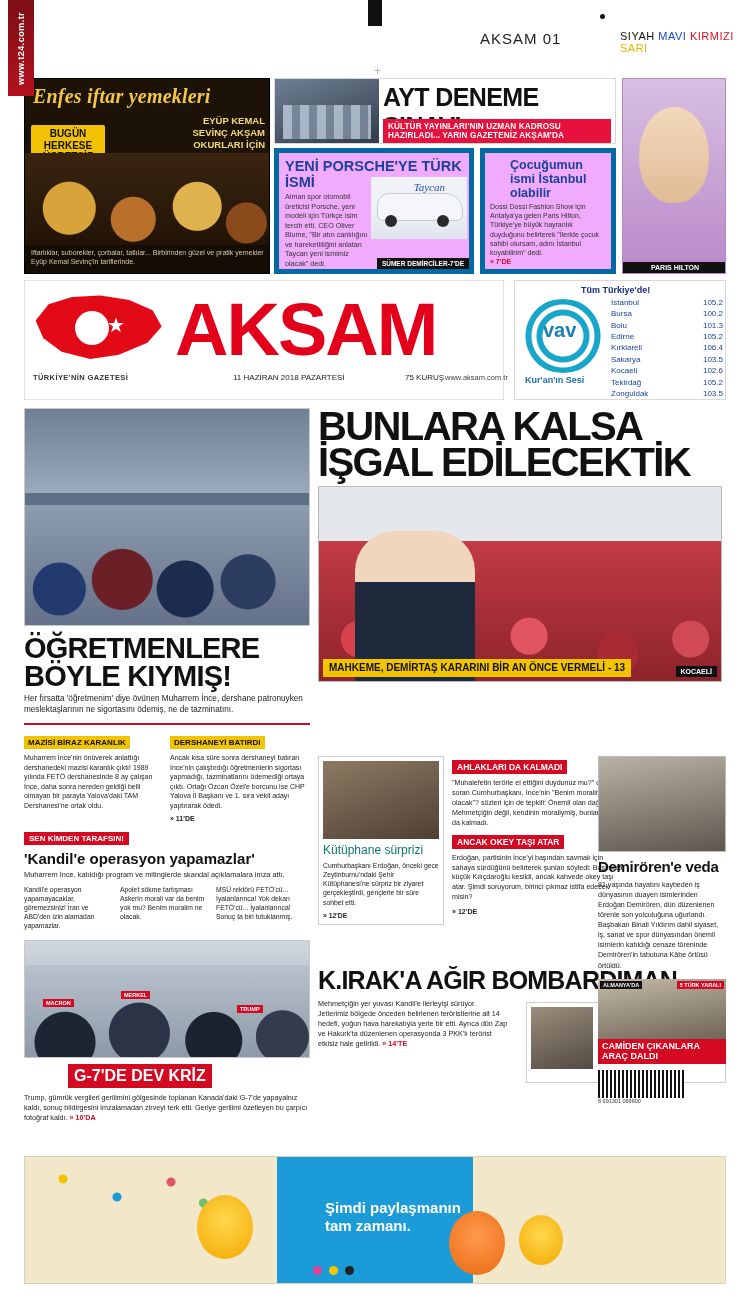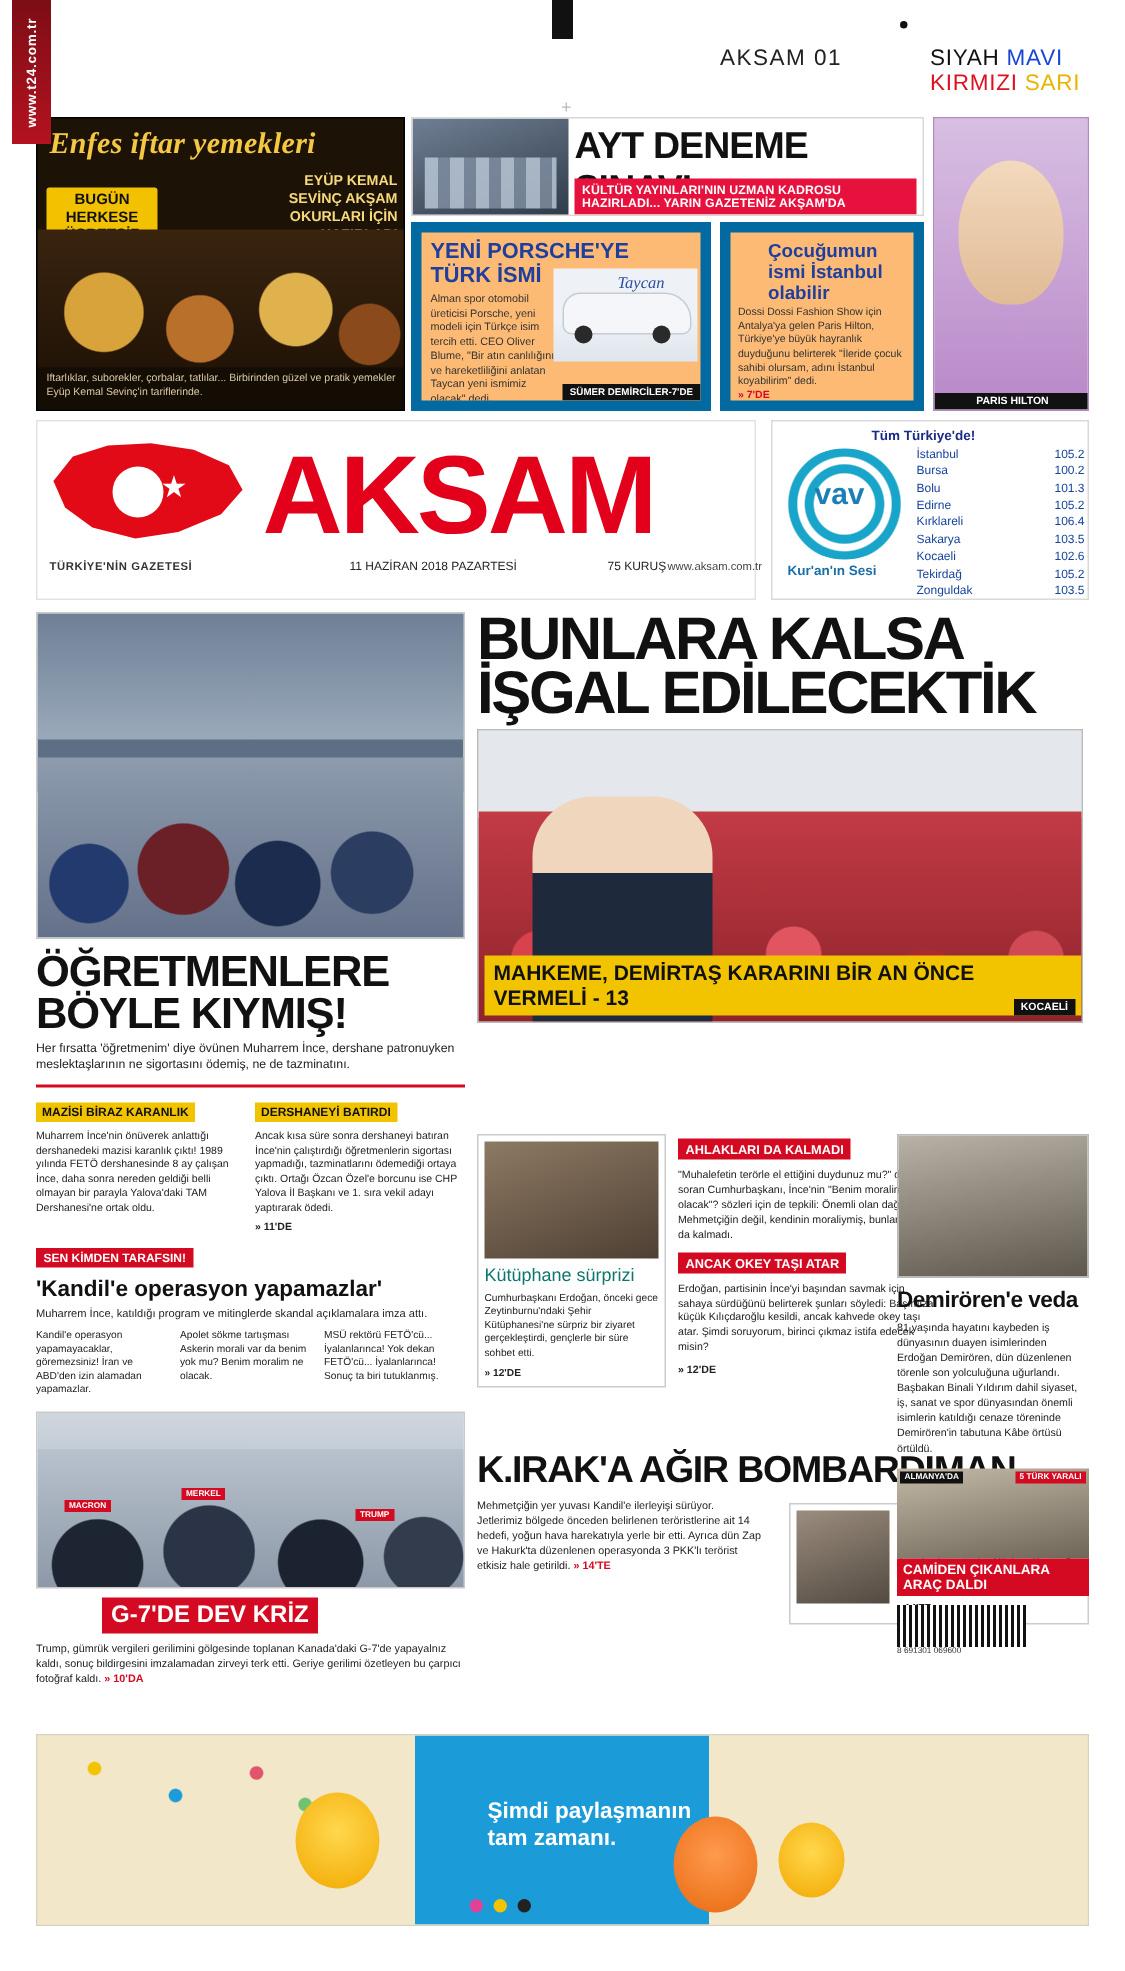--- a/index.html
+++ b/index.html
@@ -20,21 +20,21 @@
     position: absolute; left: 8px; top: 0px; width: 26px; height: 96px;
     background: linear-gradient(180deg,#b4121f,#7d0d16);
     color: #fff; font-size: 9px; font-weight: bold; letter-spacing: .5px;
     writing-mode: vertical-rl; transform: rotate(180deg);
     display: flex; align-items: center; justify-content: center;
     z-index: 40;
   }
   .blackbar { position:absolute; left:368px; top:0; width:14px; height:26px; background:#111; }
   .dot-top { position:absolute; left:600px; top:14px; width:5px; height:5px; border-radius:50%; background:#111; }
   .aksam01 { position:absolute; left:480px; top:30px; font-size:15px; letter-spacing:1px; color:#222; }
-  .colorwords { position:absolute; left:620px; top:30px; font-size:15px; letter-spacing:.5px; }
+  .colorwords { position:absolute; left:620px; top:30px; font-size:11px; letter-spacing:.5px; }
   .cw-k { color:#111; } .cw-m { color:#1b46d4; } .cw-r { color:#e01020; } .cw-s { color:#e8b400; }
   .plus-mark { position:absolute; left:374px; top:64px; color:#bbb; font-size:12px; }
 
   
   .promoband { position:absolute; left:24px; top:78px; width:702px; height:196px; }
   .promo-left {
     position:absolute; left:0; top:0; width:246px; height:196px;
     background:#1c1206; overflow:hidden; border:1px solid #000;
   }
   .pl-title {
@@ -79,21 +79,21 @@
   }
   .ayt-title {
     position:absolute; left:108px; top:4px; font-size:25px; font-weight:bold;
     letter-spacing:-.6px; color:#111; font-family:"Liberation Sans", sans-serif;
   }
   .ayt-sub {
     position:absolute; left:108px; top:40px; right:4px; background:#e6123d; color:#fff;
     font-size:8.2px; font-weight:bold; padding:3px 5px; letter-spacing:.1px;
   }
   .twocards { position:absolute; top:70px; left:0; width:342px; height:126px; display:flex; gap:6px; }
-  .card { background:#fdba74; border:7px solid #0369a1; position:relative; overflow:hidden; }
+  .card { background:#f0abfc; border:5px solid #0369a1; position:relative; overflow:hidden; }
   .card-a { width:200px; }
   .card-b { width:136px; }
   .card-a h3 { font-size:14.5px; color:#1e3f9e; font-weight:bold; padding:6px 6px 2px; line-height:1.08; }
   .card-a p { font-size:7.2px; color:#333; line-height:1.32; padding:0 6px; width:96px; }
   .porsche {
     position:absolute; right:2px; top:24px; width:96px; height:62px;
     background: linear-gradient(180deg,#eef2f7 55%, #dfe5ec);
   }
   .porsche:before {
     content:""; position:absolute; left:6px; top:16px; width:84px; height:26px;
@@ -244,21 +244,21 @@
       radial-gradient(circle at 92% 70%, #cf4a54 0 18px, transparent 19px),
       linear-gradient(180deg,#c23b45,#8d232b);
   }
   .erdogan-photo .figure {
     position:absolute; left:36px; bottom:0; width:120px; height:150px;
     background: linear-gradient(180deg,#f0d6bd 0 34%, #1e2a3c 34% 100%);
     border-radius: 40px 40px 0 0;
   }
   .mahkeme {
     position:absolute; left:4px; bottom:4px; background:#f2c400; color:#111;
-    font-size:14px; font-weight:bold; padding:3px 6px; line-height:1.2;
+    font-size:10px; font-weight:bold; padding:3px 6px; line-height:1.2;
   }
   .kocaeli { position:absolute; right:4px; bottom:4px; background:#111; color:#fff; font-size:7px; padding:2px 5px; font-weight:bold; }
 
   .mid-grid { position:absolute; left:0; top:348px; width:408px; display:flex; gap:8px; }
   .kutup { width:126px; border:1px solid #ccc; padding:4px; }
   .kutup .img { width:116px; height:78px; background:linear-gradient(160deg,#8d7a63,#4f4034); }
   .kutup h4 { font-size:12px; color:#0f766e; font-weight:normal; margin-top:5px; line-height:1.1; }
   .kutup p { font-size:6.8px; line-height:1.34; margin-top:4px; color:#222; }
   .ahlak { width:174px; }
   .redtag { background:#d40a22; color:#fff; font-size:8.5px; font-weight:bold; padding:2px 5px; display:inline-block; }

